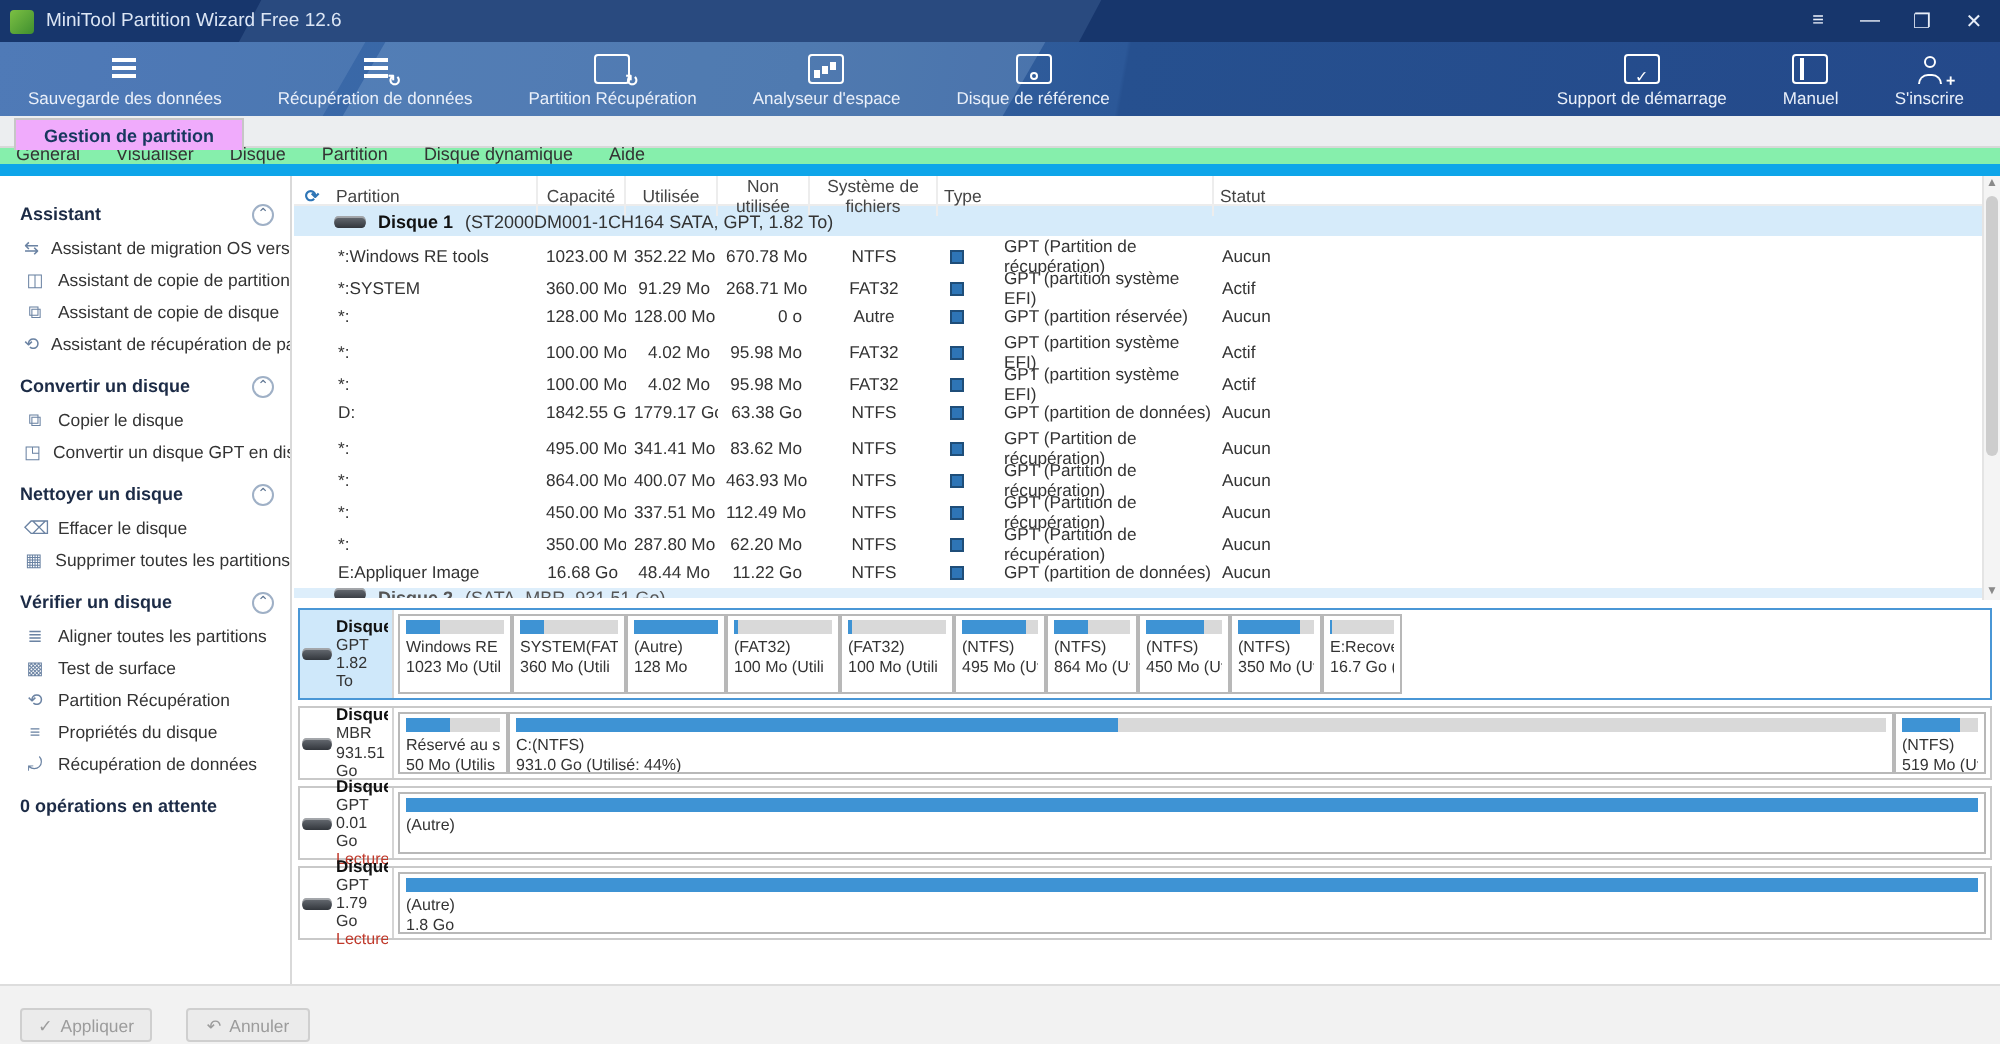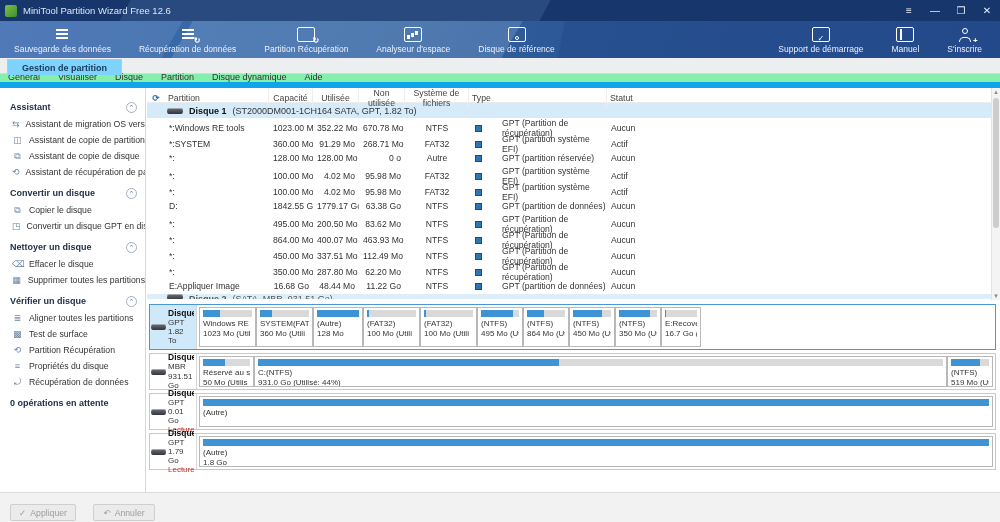--- a/index.html
+++ b/index.html
@@ -28,21 +28,21 @@
   .tbi .badge { position:absolute; right:-4px; bottom:-3px; font-size:8px; color:#fff; font-weight:bold; line-height:1; }
   .tbi .dot { position:absolute; left:50%; bottom:2px; width:4px; height:4px; margin-left:-2px; border:1px solid #fff; border-radius:50%; }
   .tbi .chart { position:absolute; left:3px; bottom:3px; width:2.5px; height:4px; background:#fff; box-shadow:4px -2px 0 #fff, 8px -4px 0 #fff; }
   .tbi .check { position:absolute; left:0; right:0; bottom:-1px; text-align:center; font-size:8px; color:#fff; line-height:1; }
   .tbi .spine { position:absolute; left:4px; top:2px; bottom:2px; width:1.5px; background:#fff; }
   .tbi .head { position:absolute; left:50%; top:1px; width:6px; height:6px; margin-left:-3px; border:1.5px solid #fff; border-radius:50%; }
   .tbi .body { position:absolute; left:50%; bottom:0; width:12px; height:5px; margin-left:-6px; border:1.5px solid #fff; border-bottom:none; border-radius:6px 6px 0 0; }
 
   
   .tabstrip { position:absolute; left:0; top:58px; width:1000px; height:16px; background:#eceef0; border-bottom:1px solid #d8d8d8; }
-  .tab { position:absolute; left:7px; top:1px; height:16px; padding:0 14px; background:#7dd3fc; border:1px solid #c6c6c6; border-bottom:none; display:flex; align-items:center; font-weight:bold; color:#17375e; font-size:9px; z-index:2; }
+  .tab { position:absolute; left:7px; top:1px; height:16px; padding:0 14px; background:#f0abfc; border:1px solid #c6c6c6; border-bottom:none; display:flex; align-items:center; font-weight:bold; color:#17375e; font-size:9px; z-index:2; }
 
   
   .menubar { position:absolute; left:0; top:74px; width:1000px; height:14px; background:#86efac; display:flex; align-items:flex-end; padding-left:8px; gap:18px; border-bottom:6px solid #0ea5e9; }
   .menu-item { font-size:9px; color:#333; cursor:default; }
 
   
   .sidebar { position:absolute; left:0; top:88px; width:146px; height:404px; background:#fff; border-right:1px solid #d9d9d9; padding-top:6px; overflow:hidden; }
   .sb-section { display:flex; align-items:center; padding:0 8px 0 10px; height:18px; margin-top:4px; }
   .sb-section .sb-title { font-weight:bold; color:#1c2b46; font-size:9px; flex:1; }
   .sb-collapse { width:11px; height:11px; border:1px solid #9fb0c6; border-radius:50%; color:#5f7693; font-size:7px; line-height:9px; text-align:center; }
@@ -369,21 +369,21 @@
      <div class="type-cell">
             <span class="type-sq"></span>
             <span>GPT (partition de données)</span>
           </div>
      <div class="cell">Aucun</div>
    </div>
         <div class="trow">
      <div></div>
      <div class="cell">*:</div>
      <div class="cell c-right">495.00 Mo</div>
-     <div class="cell c-right">200.50 Mo</div>
+     <div class="cell c-right">341.41 Mo</div>
      <div class="cell c-right">83.62 Mo</div>
      <div class="cell c-center">NTFS</div>
      <div class="type-cell">
             <span class="type-sq"></span>
             <span>GPT (Partition de récupération)</span>
           </div>
      <div class="cell">Aucun</div>
    </div>
         <div class="trow">
      <div></div>

